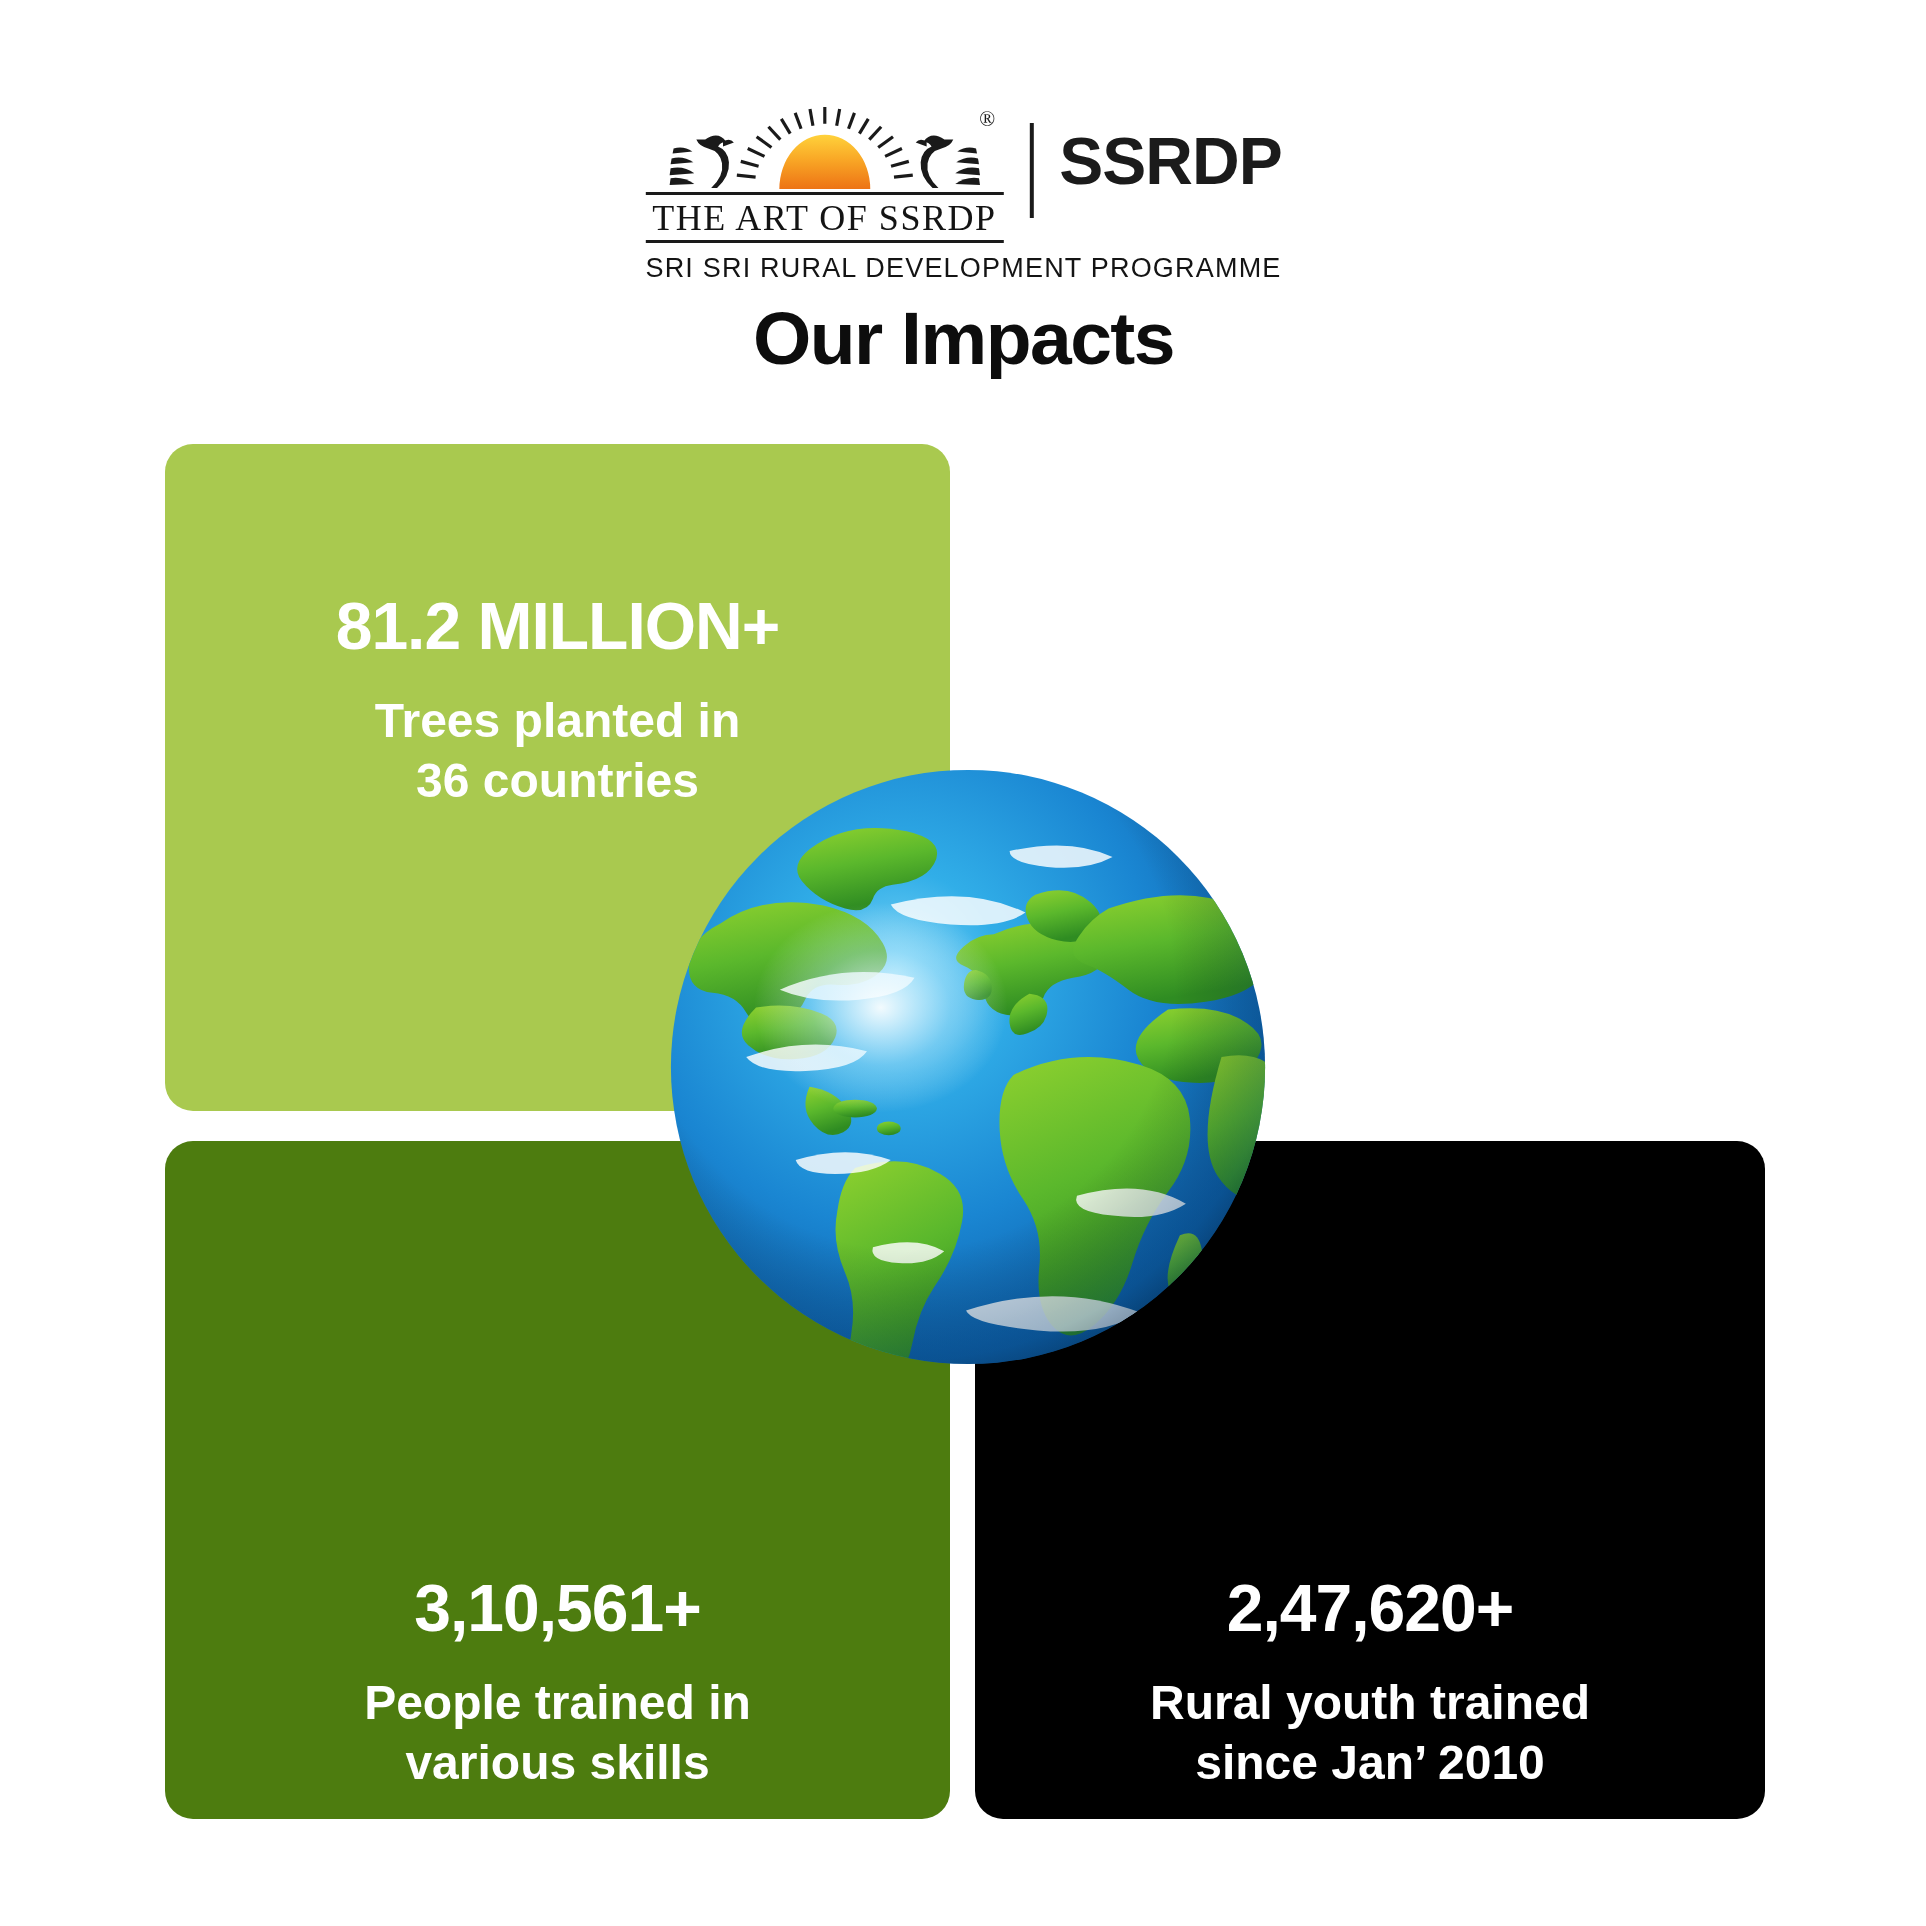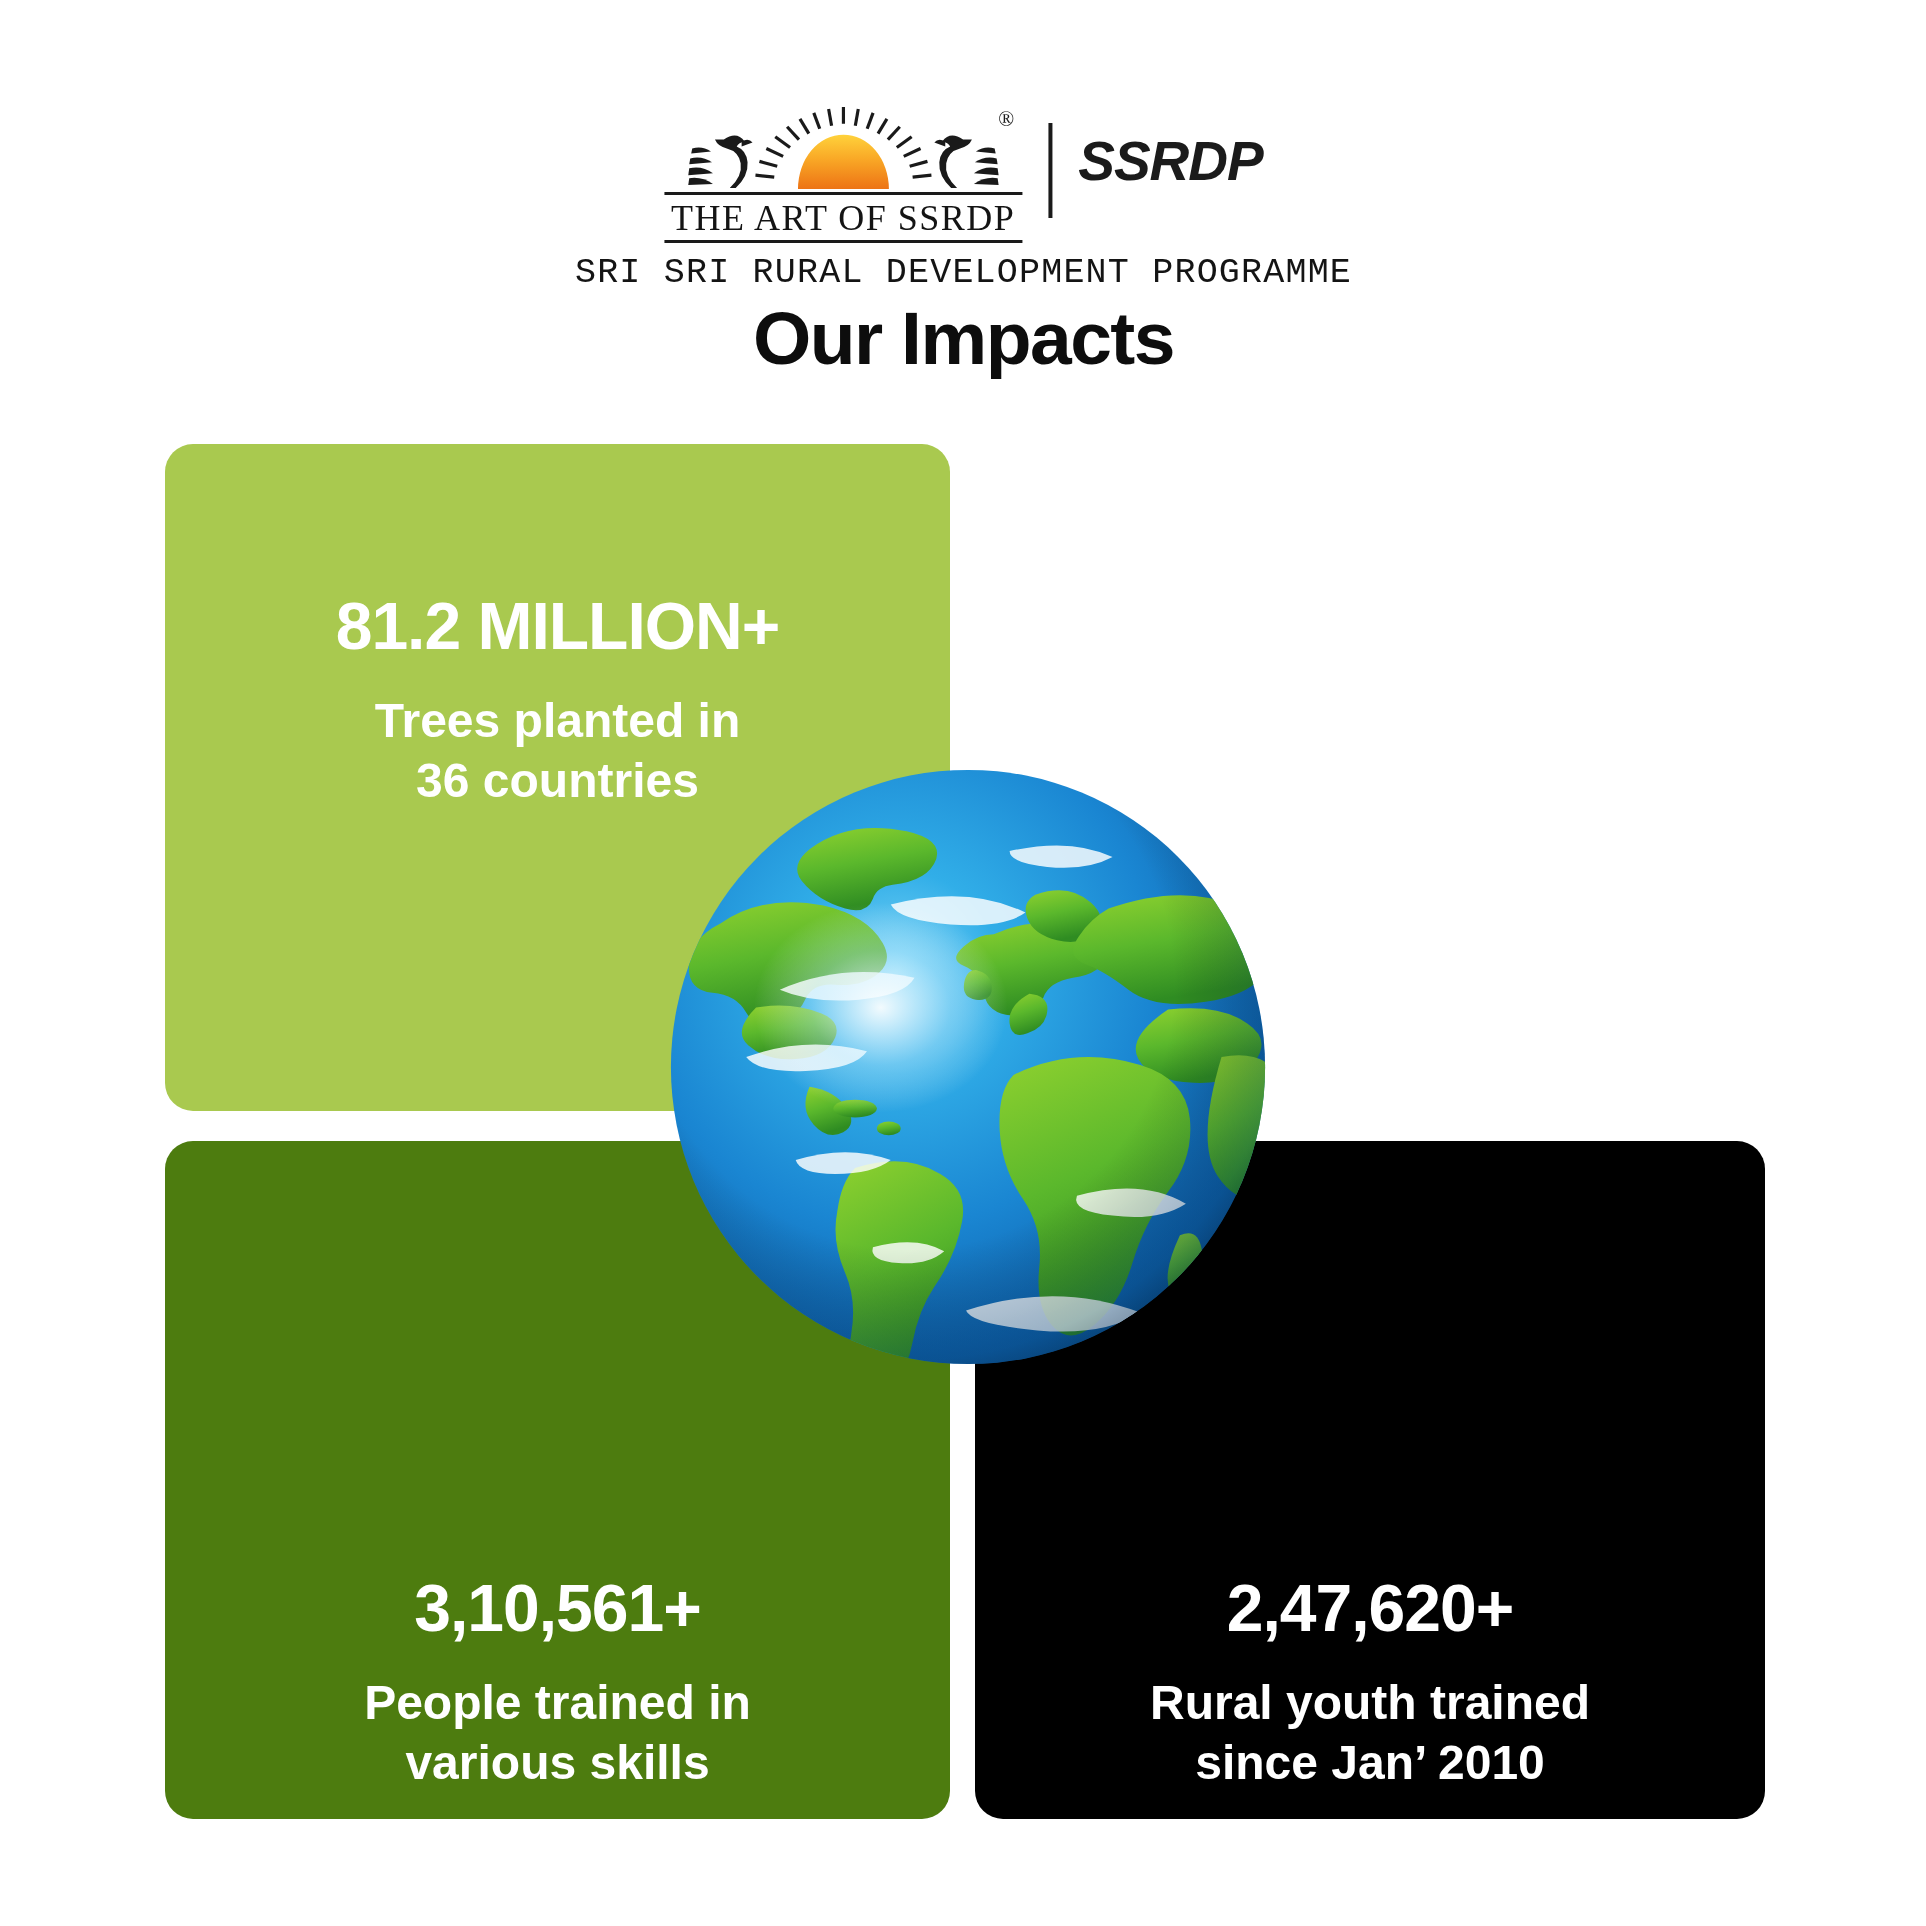--- a/index.html
+++ b/index.html
@@ -80,30 +80,29 @@
   }
   .logo-divider {
     width: 4px;
     height: 95px;
     background: #1a1a1a;
     margin: 0 26px 10px 26px;
   }
   .ssrdp {
     font-family: "Liberation Sans", sans-serif;
     font-weight: bold;
-    font-size: 55px;
+    font-size: 66px;
     letter-spacing: -1px;
     color: #1b1b1b;
     line-height: 1;
     margin-bottom: 28px;
-    font-style: italic;
   }
   .tagline {
-    font-family: Liberation Mono, monospace;
-    font-size: 35px;
+    font-family: Liberation Sans, sans-serif;
+    font-size: 27px;
     letter-spacing: 1.2px;
     color: #141414;
     margin-top: 10px;
     white-space: nowrap;
   }
   .page-title {
     position: absolute;
     top: 295px;
     left: 0;
     width: 1927px;

